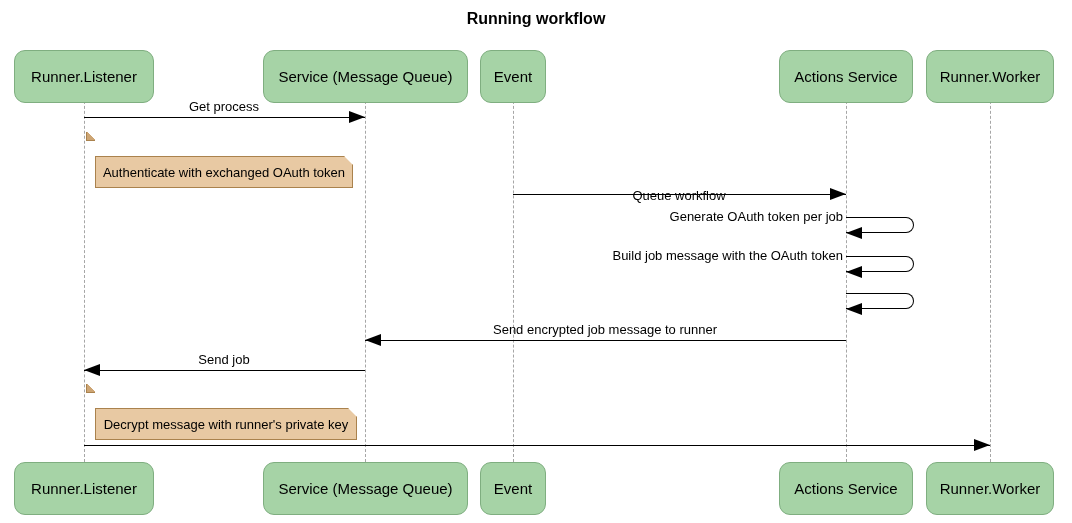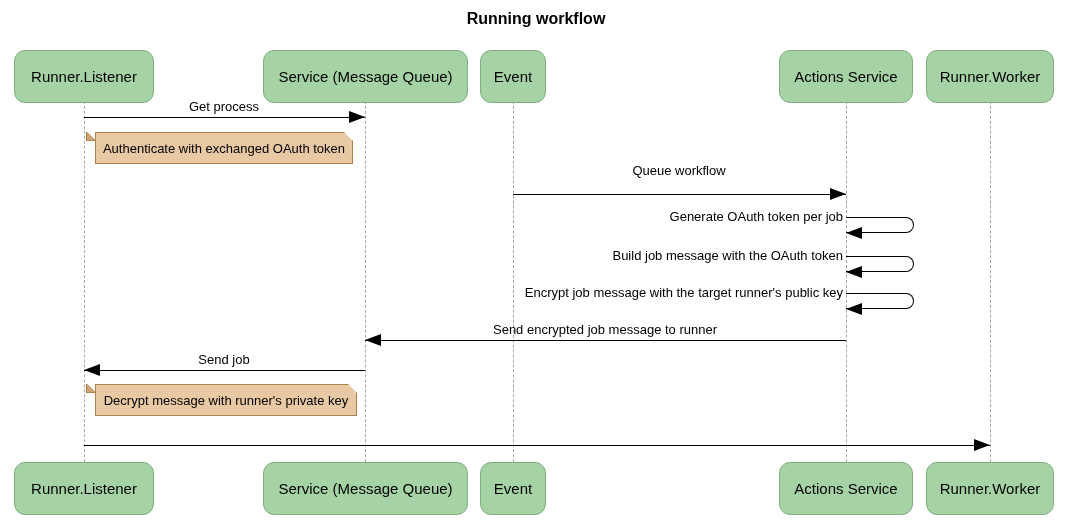--- a/index.html
+++ b/index.html
@@ -51,20 +51,21 @@
     position:absolute; width:68px; height:16px; box-sizing:border-box;
     border:1.5px solid var(--line); border-left:none;
     border-radius:0 10px 10px 0;
   }
   .note{
     position:absolute; height:32px; background:var(--note-fill);
     border:1px solid var(--note-border); box-sizing:border-box;
     display:flex; align-items:center; justify-content:center;
     font-size:13px; white-space:nowrap; color:var(--text);
     clip-path:polygon(0 0, calc(100% - 9px) 0, 100% 9px, 100% 100%, 0 100%);
+    margin-top:24px;
   }
   .note-wrap{position:absolute;}
   .fold{
     position:absolute; top:0; right:0; width:9px; height:9px;
     background:linear-gradient(to bottom left, transparent 49%, var(--note-fold) 50%);
     border-left:1px solid var(--note-border); border-bottom:1px solid var(--note-border);
     box-sizing:border-box;
   }
 </style>
 </head>
@@ -98,33 +99,32 @@
 
   <div class="msg-label" style="left:224px; top:99px;">Get process</div>
   <div class="msg-line" style="left:84px; top:117px; width:281px;"></div>
   <div class="arrow-r" style="left:349px; top:111px;"></div>
 
   <div class="note-wrap" style="left:95px; top:132px;">
     <div class="note" style="width:258px;">Authenticate with exchanged OAuth token</div>
     <span class="fold"></span>
   </div>
 
-  <div class="msg-label" style="left:679px; top:163px;">Queue workflow</div>
+  <div class="msg-label" style="left:679px; top:188px;">Queue workflow</div>
   <div class="msg-line" style="left:513px; top:194px; width:333px;"></div>
   <div class="arrow-r" style="left:830px; top:188px;"></div>
 
   <div class="loop-label" style="right:229px; top:209px;text-align:center;">Generate OAuth token per job</div>
   <div class="loop" style="left:846px; top:217px;"></div>
   <div class="arrow-l" style="left:846px; top:227px;"></div>
 
   <div class="loop-label" style="right:229px; top:248px;margin-left:32px;">Build job message with the OAuth token</div>
   <div class="loop" style="left:846px; top:256px;"></div>
   <div class="arrow-l" style="left:846px; top:266px;"></div>
 
-  <div class="loop-label" style="right:229px; top:285px;">Encrypt job message with the target runner's public key</div>
   <div class="loop" style="left:846px; top:293px;"></div>
   <div class="arrow-l" style="left:846px; top:303px;"></div>
 
   <div class="msg-label" style="left:605px; top:322px;">Send encrypted job message to runner</div>
   <div class="msg-line" style="left:365px; top:340px; width:481px;"></div>
   <div class="arrow-l" style="left:365px; top:334px;"></div>
 
   <div class="msg-label" style="left:224px; top:352px;">Send job</div>
   <div class="msg-line" style="left:84px; top:370px; width:281px;"></div>
   <div class="arrow-l" style="left:84px; top:364px;"></div>

